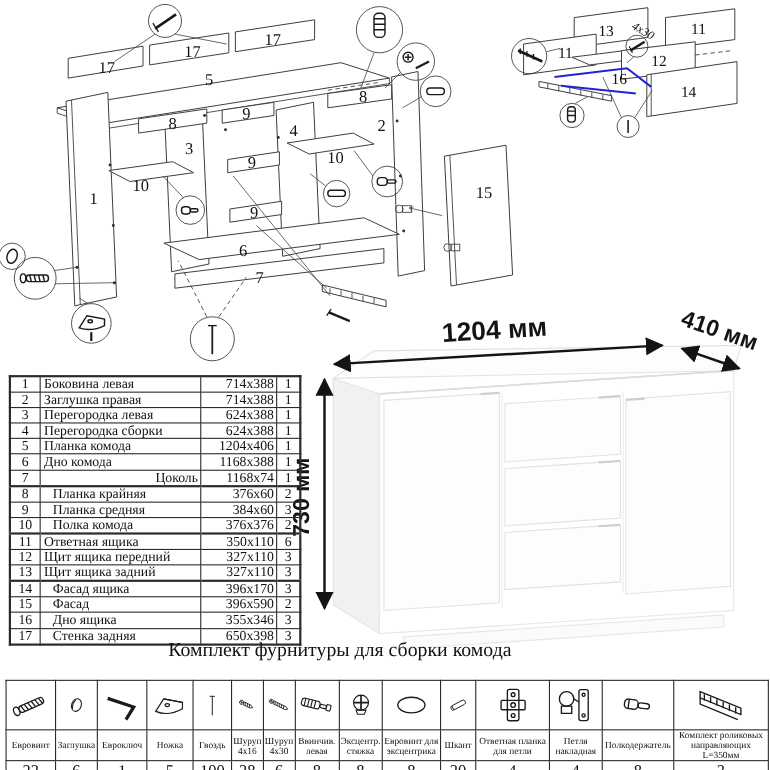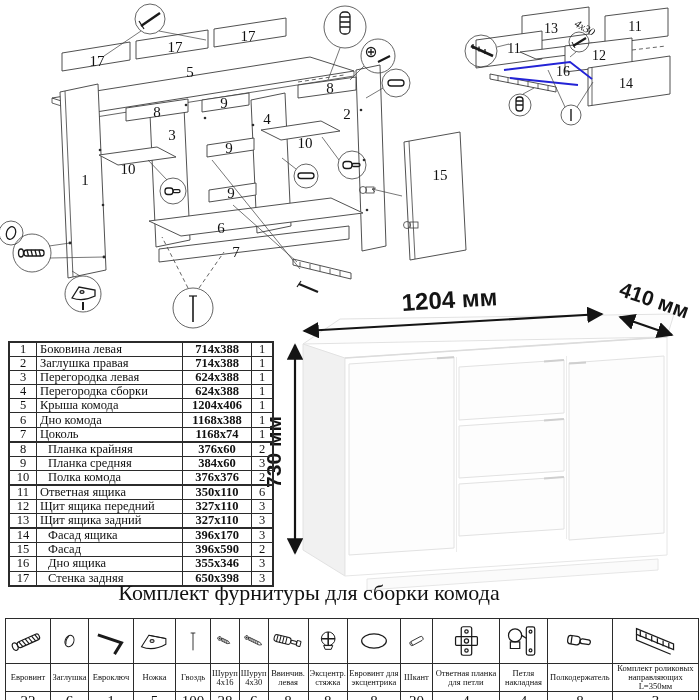--- a/index.html
+++ b/index.html
@@ -21,26 +21,26 @@
   #main-diagram{left:0;top:0;}
   #drawer-diagram{left:452px;top:0;}
   #product-svg{left:270px;top:287px;}
   #parts-table{position:absolute;left:8px;top:341px;border-collapse:collapse;
                border:2px solid #2b2b2b;}
   #parts-table td{border:1px solid #2b2b2b;font-size:12.5px;line-height:13px;
                   height:13.1px;padding:0 2px;white-space:nowrap;}
   #parts-table td.num{text-align:center;width:22px;}
   #parts-table td.name{width:132px;padding-left:3px;}
   #parts-table td.name.indent{padding-left:11px;margin-left:19px;}
-  #parts-table td.name.center-name{text-align:left;}
-  #parts-table td.size{width:64px;text-align:center;font-weight:bold;}
+  #parts-table td.name.center-name{text-align:right;}
+  #parts-table td.size{width:64px;text-align:right;}
   #parts-table td.qty{width:16px;text-align:center;}
   #parts-table tr.group-end td{border-bottom-width:2px;}
   #hw-title{position:absolute;left:9px;top:580px;width:600px;text-align:center;
-            font-size:22px;}
+            font-size:18px;}
   #hardware-table{position:absolute;left:5px;top:618px;border-collapse:collapse;
                   table-layout:fixed;border:1px solid #2b2b2b;}
   #hardware-table td{border:1px solid #2b2b2b;text-align:center;vertical-align:middle;}
   #hardware-table td.hw-icon-cell{height:42px;padding:1px;}
   #hardware-table svg.hw-icon{position:static;width:100%;height:38px;display:block;}
   #hardware-table td.hw-name-cell{font-size:8.5px;line-height:9px;height:20px;padding:0 1px;}
   #hardware-table td.hw-qty-cell{font-size:15px;height:15px;}
 </style>
 </head>
 <body>
@@ -345,21 +345,21 @@
         <td class="qty">1</td>
       </tr>
       <tr>
         <td class="num">4</td>
         <td class="name">Перегородка сборки</td>
         <td class="size">624x388</td>
         <td class="qty">1</td>
       </tr>
       <tr>
         <td class="num">5</td>
-        <td class="name">Крыша комода</td>
+        <td class="name">Планка комода</td>
         <td class="size">1204x406</td>
         <td class="qty">1</td>
       </tr>
       <tr>
         <td class="num">6</td>
         <td class="name">Дно комода</td>
         <td class="size">1168x388</td>
         <td class="qty">1</td>
       </tr>
       <tr class="group-end">

